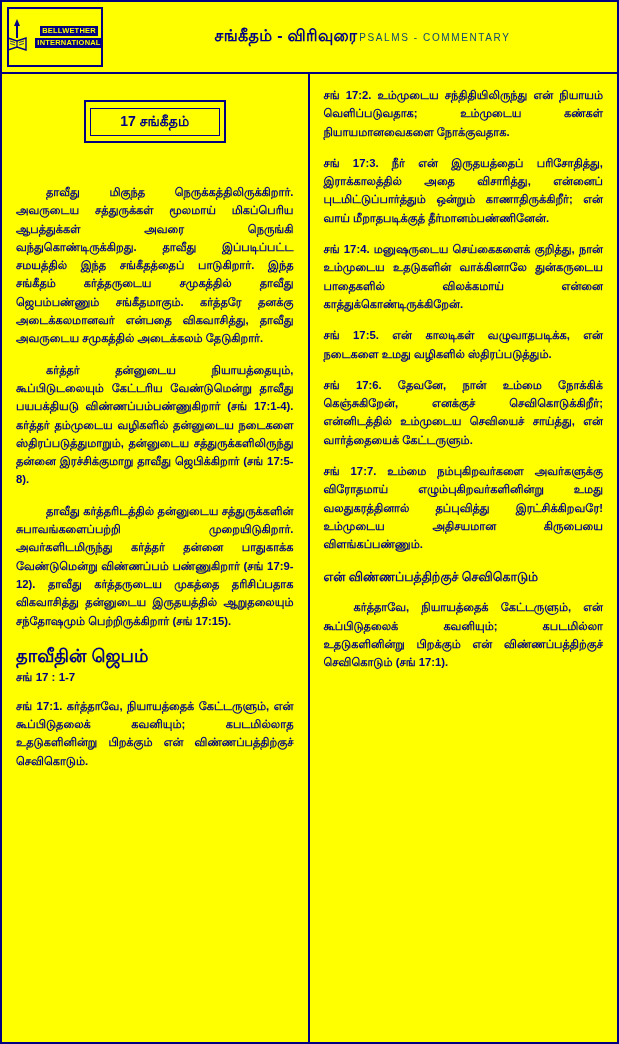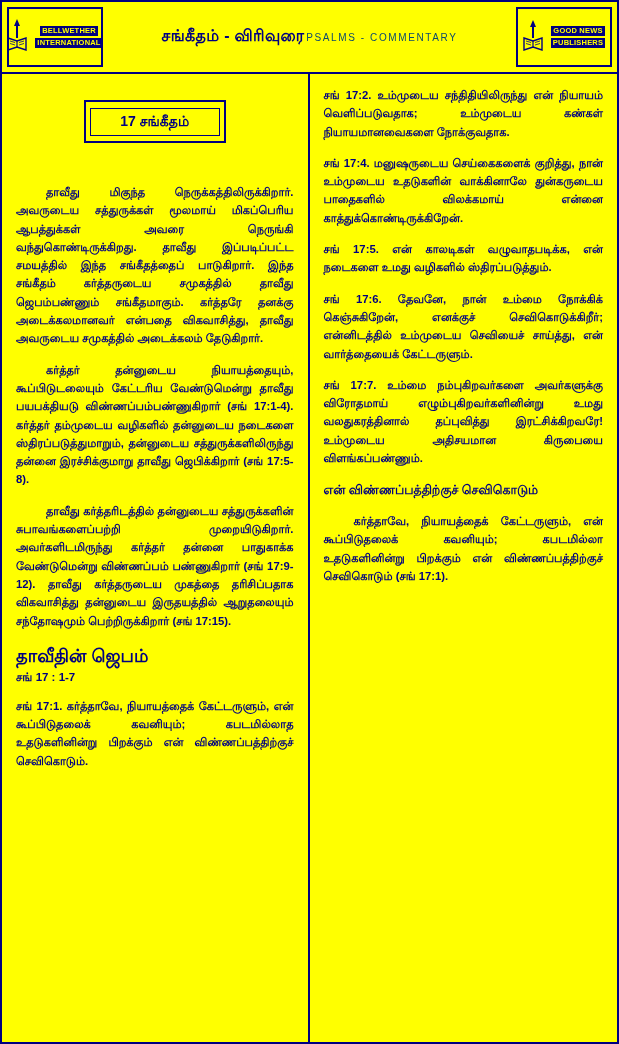--- a/index.html
+++ b/index.html
@@ -167,40 +167,20 @@
           <span class="logo-line">INTERNATIONAL</span>
         </span>
       </div>
     </div>
 
     <div class="title-box">
       <div class="title-ta">சங்கீதம் - விரிவுரை</div>
       <div class="title-en">PSALMS - COMMENTARY</div>
     </div>
 
-    <div class="logo-box">
-      <div class="logo-inner">
-        <span class="logo-mark">
-          <svg width="20" height="34" viewBox="0 0 20 34">
-            <path d="M10 2 L7 9 L13 9 Z" fill="#000080"></path>
-            <rect x="9" y="9" width="2" height="11" fill="#000080"></rect>
-            <path d="M1 20 L10 23 L19 20 L19 32 L10 29 L1 32 Z" fill="none" stroke="#000080" stroke-width="1.4"></path>
-            <line x1="10" y1="23" x2="10" y2="29" stroke="#000080" stroke-width="1.2"></line>
-            <line x1="3" y1="23" x2="8" y2="24.5" stroke="#000080" stroke-width=".8"></line>
-            <line x1="3" y1="25.5" x2="8" y2="27" stroke="#000080" stroke-width=".8"></line>
-            <line x1="12" y1="24.5" x2="17" y2="23" stroke="#000080" stroke-width=".8"></line>
-            <line x1="12" y1="27" x2="17" y2="25.5" stroke="#000080" stroke-width=".8"></line>
-          </svg>
-        </span>
-        <span class="logo-text">
-          <span class="logo-line">GOOD NEWS</span>
-          <span class="logo-line">PUBLISHERS</span>
-        </span>
-      </div>
-    </div>
 
   </div>
 
   <div class="columns">
 
     <div class="col col-left">
 
       <div class="psalm-badge">
         <div class="inner">17 சங்கீதம்</div>
       </div>
@@ -212,20 +192,21 @@
       <div class="sec-head">தாவீதின் ஜெபம்</div>
       <div class="sec-sub">சங் 17 : 1-7</div>
 
       <p class="para">சங் 17:1. கர்த்தாவே, நியாயத்தைக் கேட்டருளும், என் கூப்பிடுதலைக் கவனியும்; கபடமில்லாத உதடுகளினின்று பிறக்கும் என் விண்ணப்பத்திற்குச் செவிகொடும்.</p>
 
     </div>
 
     <div class="col col-right">
 
       <p class="para">சங் 17:2. உம்முடைய சந்திதியிலிருந்து என் நியாயம் வெளிப்படுவதாக; உம்முடைய கண்கள் நியாயமானவைகளை நோக்குவதாக.</p>
+      <p class="para">சங் 17:3. நீர் என் இருதயத்தைப் பரிசோதித்து, இராக்காலத்தில் அதை விசாரித்து, என்னைப் புடமிட்டுப்பார்த்தும் ஒன்றும் காணாதிருக்கிறீர்; என் வாய் மீறாதபடிக்குத் தீர்மானம்பண்ணினேன்.</p>
       <p class="para">சங் 17:4. மனுஷருடைய செய்கைகளைக் குறித்து, நான் உம்முடைய உதடுகளின் வாக்கினாலே துன்கருடைய பாதைகளில் விலக்கமாய் என்னை காத்துக்கொண்டிருக்கிறேன்.</p>
       <p class="para">சங் 17:5. என் காலடிகள் வழுவாதபடிக்க, என் நடைகளை உமது வழிகளில் ஸ்திரப்படுத்தும்.</p>
       <p class="para">சங் 17:6. தேவனே, நான் உம்மை நோக்கிக் கெஞ்சுகிறேன், எனக்குச் செவிகொடுக்கிறீர்; என்னிடத்தில் உம்முடைய செவியைச் சாய்த்து, என் வார்த்தையைக் கேட்டருளும்.</p>
       <p class="para">சங் 17:7. உம்மை நம்புகிறவர்களை அவர்களுக்கு விரோதமாய் எழும்புகிறவர்களினின்று உமது வலதுகரத்தினால் தப்புவித்து இரட்சிக்கிறவரே! உம்முடைய அதிசயமான கிருபையை விளங்கப்பண்ணும்.</p>
 
       <div class="verse-head">என் விண்ணப்பத்திற்குச் செவிகொடும்</div>
 
       <p class="para indent">கர்த்தாவே, நியாயத்தைக் கேட்டருளும், என் கூப்பிடுதலைக் கவனியும்; கபடமில்லா உதடுகளினின்று பிறக்கும் என் விண்ணப்பத்திற்குச் செவிகொடும் (சங் 17:1).</p>
 
     </div>

